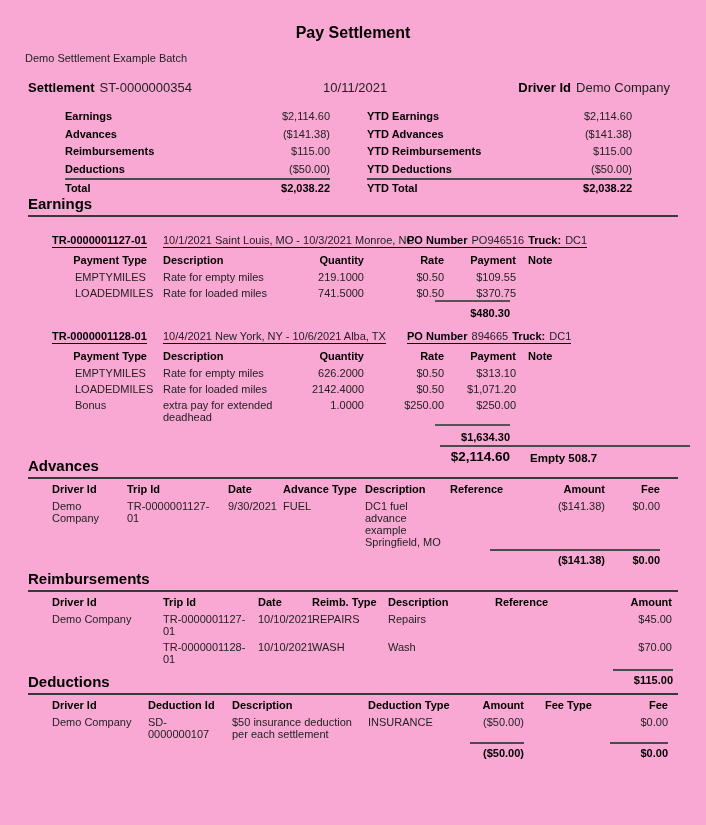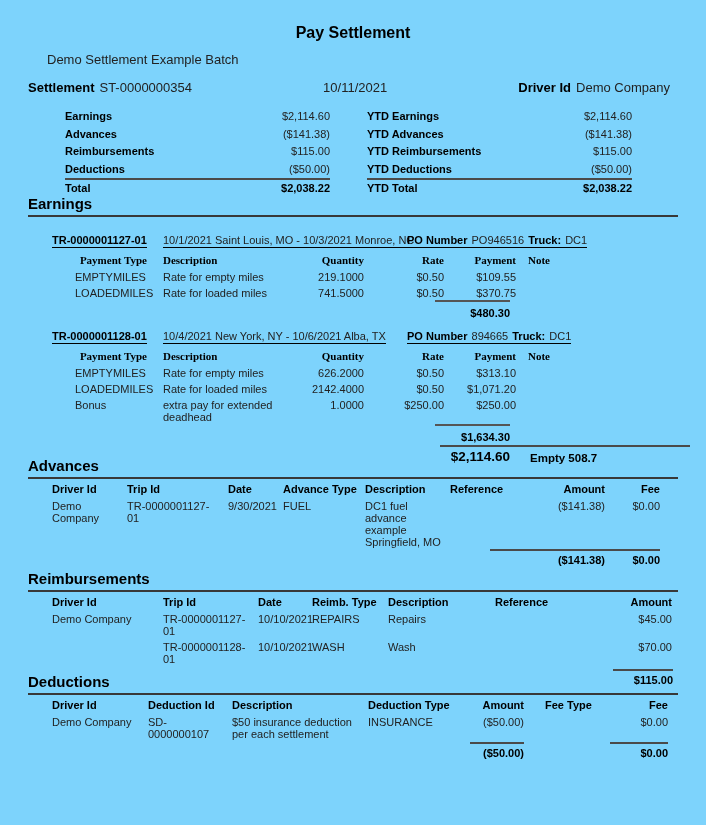--- a/index.html
+++ b/index.html
@@ -1,23 +1,23 @@
 <!DOCTYPE html>
 <html><head>
 <meta charset="utf-8">
 <style>
   * { margin:0; padding:0; box-sizing:border-box; }
   html,body { background:#fff; }
   body { font-family:"Liberation Sans","DejaVu Sans",sans-serif; color:#222; }
-  .page { position:relative; width:706px; height:825px; background:#7dd3fc; overflow:hidden; font-size:11px; }
+  .page { position:relative; width:706px; height:825px; background:#f9a8d4; overflow:hidden; font-size:11px; }
   .b { font-weight:bold; color:#000; }
 
   .doc-title { position:absolute; top:24px; left:0; width:100%; text-align:center;
                font-size:16px; font-weight:bold; color:#000; }
-  .batch { position:absolute; top:52px; left:25px; font-size:13px;margin-left:22px; }
+  .batch { position:absolute; top:52px; left:25px; font-size:11px; }
 
   .sett-header { position:absolute; top:80px; left:28px; right:36px; display:flex;
                  justify-content:space-between; font-size:13px; }
   .sett-header .grp span + span { margin-left:5px;text-align:right; }
 
   .summary { position:absolute; top:108px; left:65px; display:flex; gap:37px; }
   .sum-table { width:265px; }
   .sum-row { display:flex; justify-content:space-between; line-height:17.5px; }
   .sum-total { border-top:2px solid #4a4a4a; padding-top:2px; line-height:13px; font-weight:bold; color:#000; }
 
@@ -33,21 +33,21 @@
   .trip-head { position:relative; height:16px; }
   .trip-head .u { border-bottom:1px solid #000; padding-bottom:1px; white-space:nowrap; }
   .t-id    { position:absolute; left:24px;  font-weight:bold; color:#000; }
   .t-route { position:absolute; left:135px;text-align:right; }
   .t-po    { position:absolute; left:379px; }
   .t-po span + span { margin-left:4px; }
   .mt17 { margin-top:17px; } .mt11 { margin-top:11px; }
 
   .egrid { display:grid; grid-template-columns:111px 140px 61px 80px 72px auto;
            margin-left:24px; width:626px; margin-top:4px; row-gap:4px; line-height:12px; }
-  .egrid .h { font-weight:bold; color:#000; line-height:13px;font-family:Liberation Serif, serif; }
+  .egrid .h { font-weight:bold; color:#000; line-height:13px; }
   .c1h { text-align:right; padding-right:16px; }
   .c1  { padding-left:23px; }
   .c2  { padding-right:20px; }
   .ar  { text-align:right; }
   .c6  { padding-left:12px; }
 
   .sub-line { margin-left:407px; width:75px; margin-top:1px; border-top:2px solid #555;
               padding-top:5px; line-height:12px; text-align:right; font-weight:bold; color:#000; }
   .grand { margin-left:412px; width:250px; margin-top:2px; border-top:2px solid #4a4a4a;
            padding-top:2px; display:flex; line-height:15px; }

